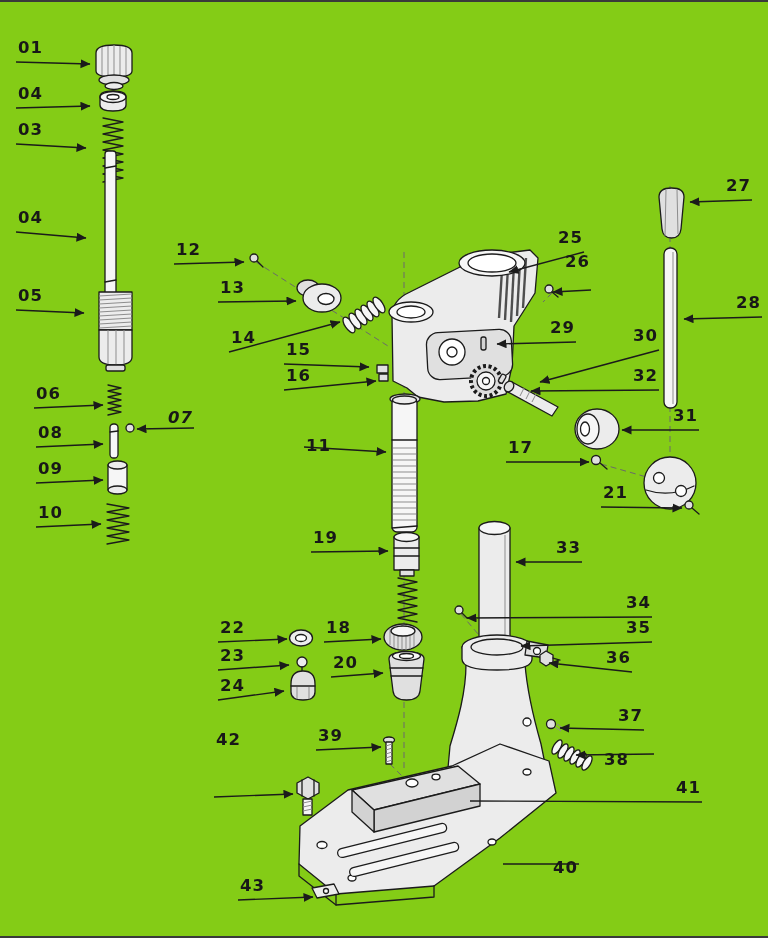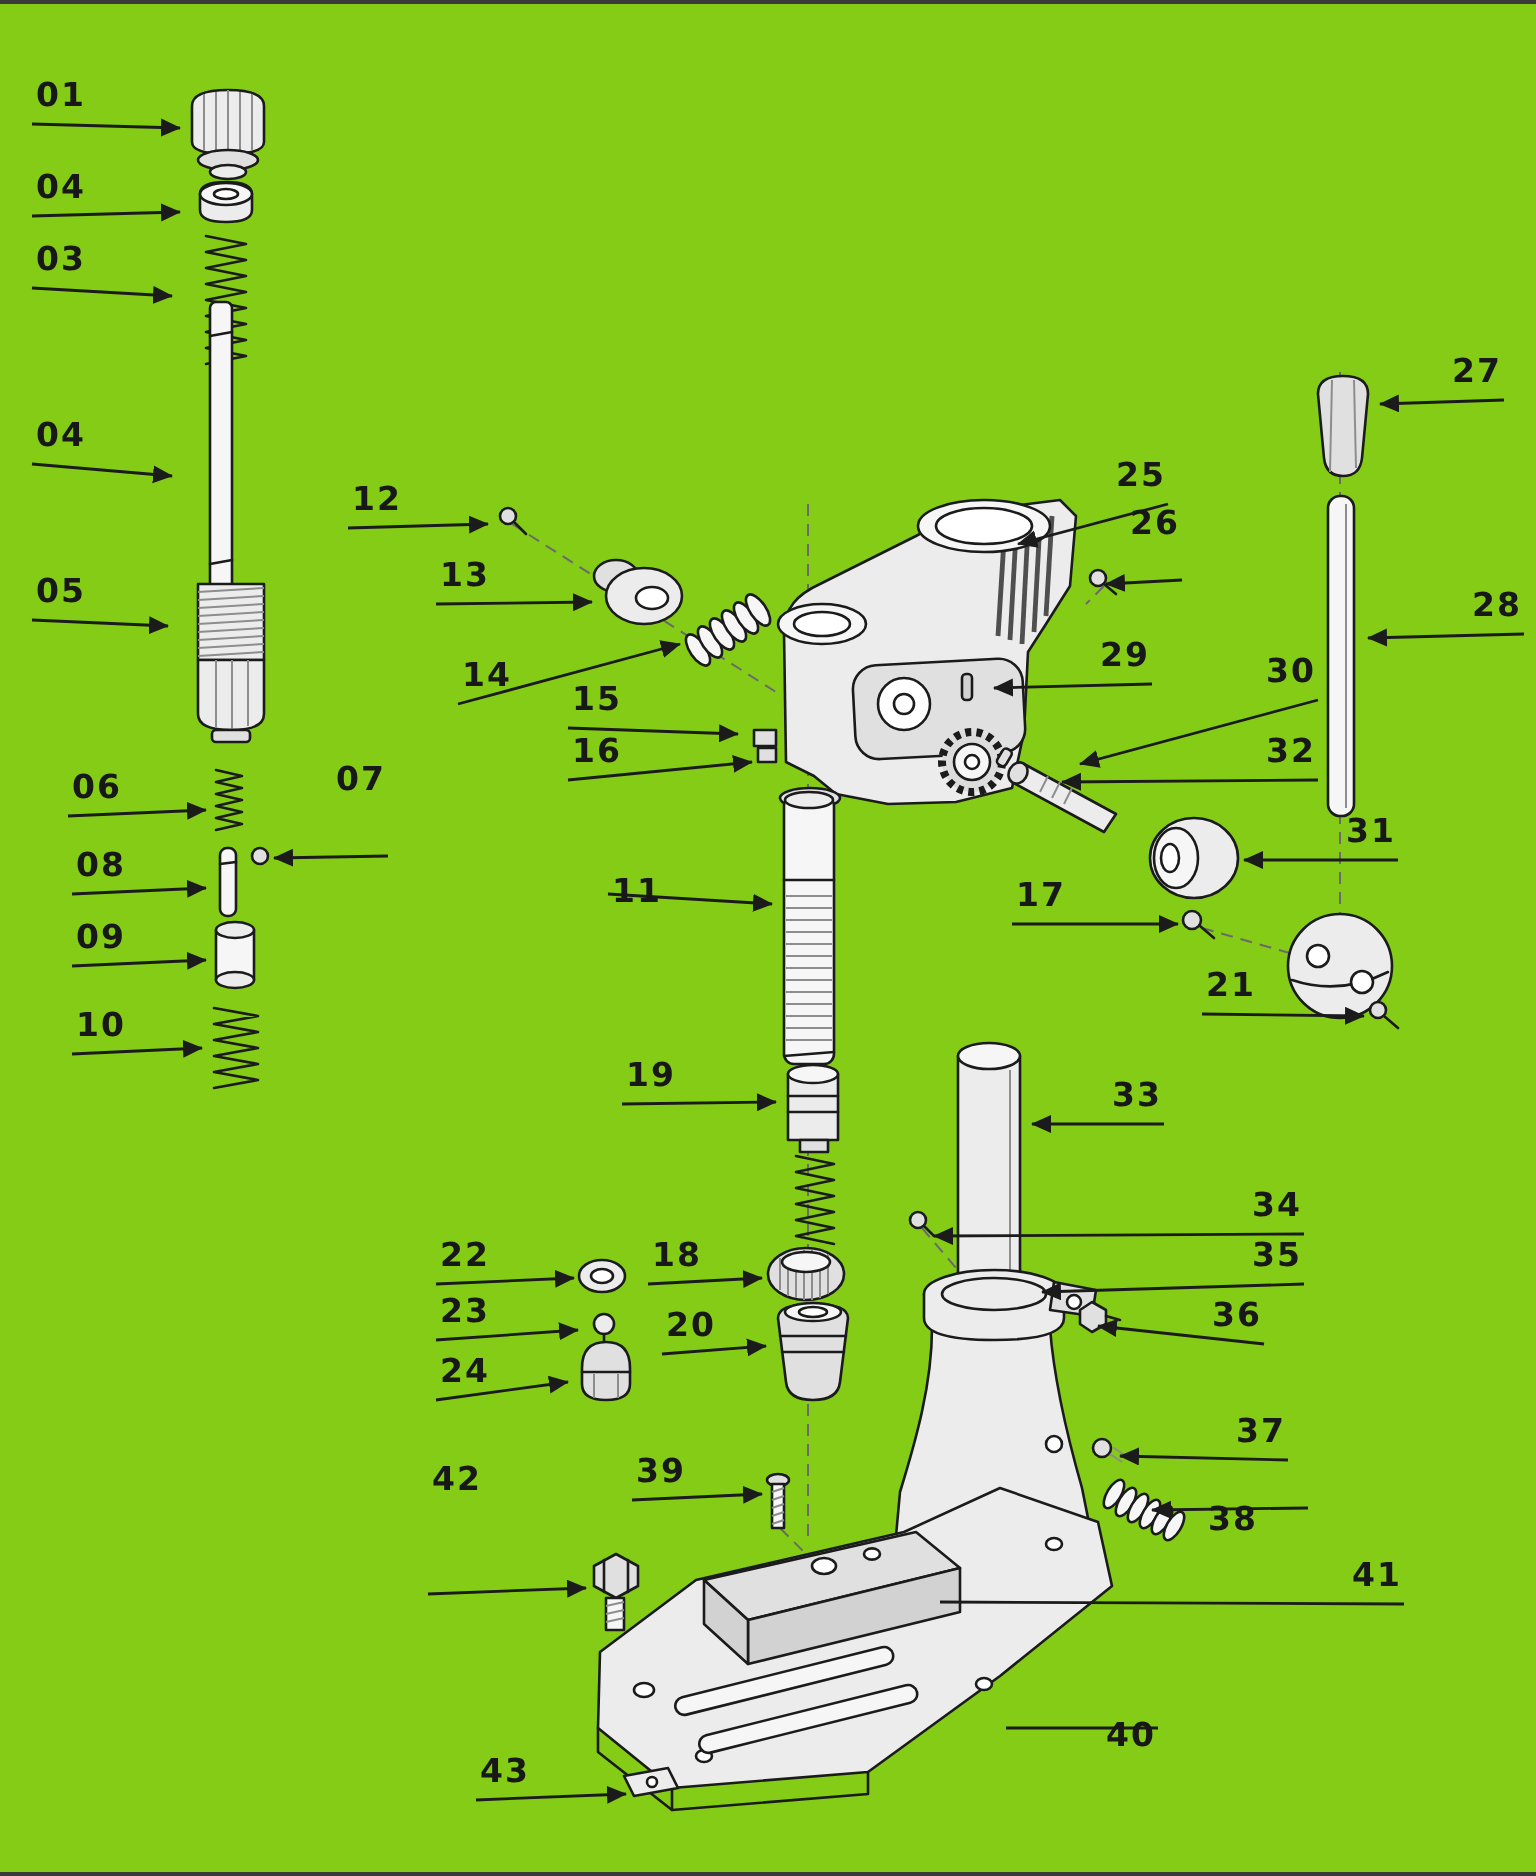--- a/index.html
+++ b/index.html
@@ -379,21 +379,21 @@
       </g>
 </svg>
 
 <div id="label-layer" class="label-layer">
       <div class="part-label" style="left: 18px; top: 40px;">01</div>
       <div class="part-label" style="left: 18px; top: 86px;">04</div>
       <div class="part-label" style="left: 18px; top: 122px;">03</div>
       <div class="part-label" style="left: 18px; top: 210px;">04</div>
       <div class="part-label" style="left: 18px; top: 288px;">05</div>
       <div class="part-label" style="left: 36px; top: 386px;">06</div>
-      <div class="part-label" style="left: 168px; top: 382px;">07</div>
+      <div class="part-label" style="left: 168px; top: 410px; font-style: italic;">07</div>
       <div class="part-label" style="left: 38px; top: 425px;">08</div>
       <div class="part-label" style="left: 38px; top: 461px;">09</div>
       <div class="part-label" style="left: 38px; top: 505px;">10</div>
       <div class="part-label" style="left: 306px; top: 438px;">11</div>
       <div class="part-label" style="left: 176px; top: 242px;">12</div>
       <div class="part-label" style="left: 220px; top: 280px;">13</div>
       <div class="part-label" style="left: 231px; top: 330px;">14</div>
       <div class="part-label" style="left: 286px; top: 342px;">15</div>
       <div class="part-label" style="left: 286px; top: 368px;">16</div>
       <div class="part-label" style="left: 508px; top: 440px;">17</div>

